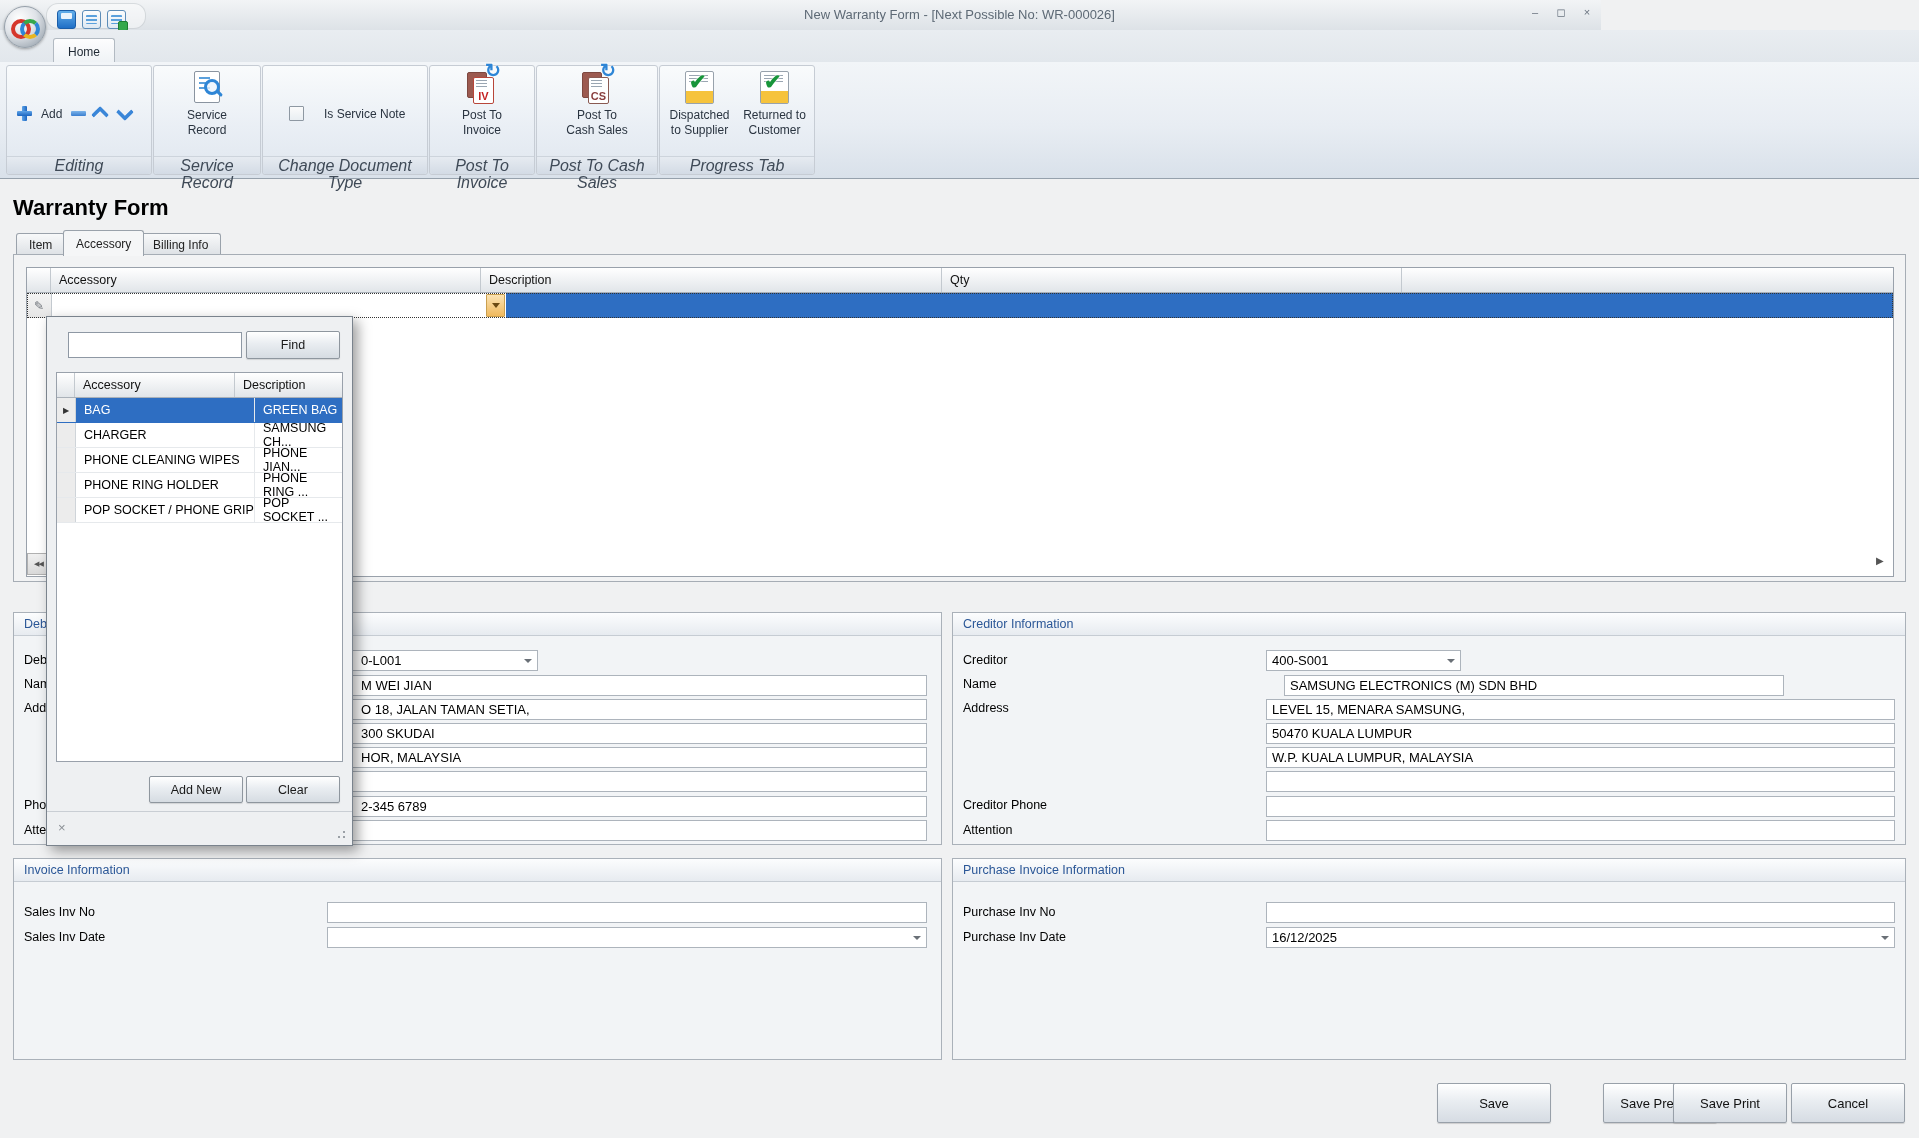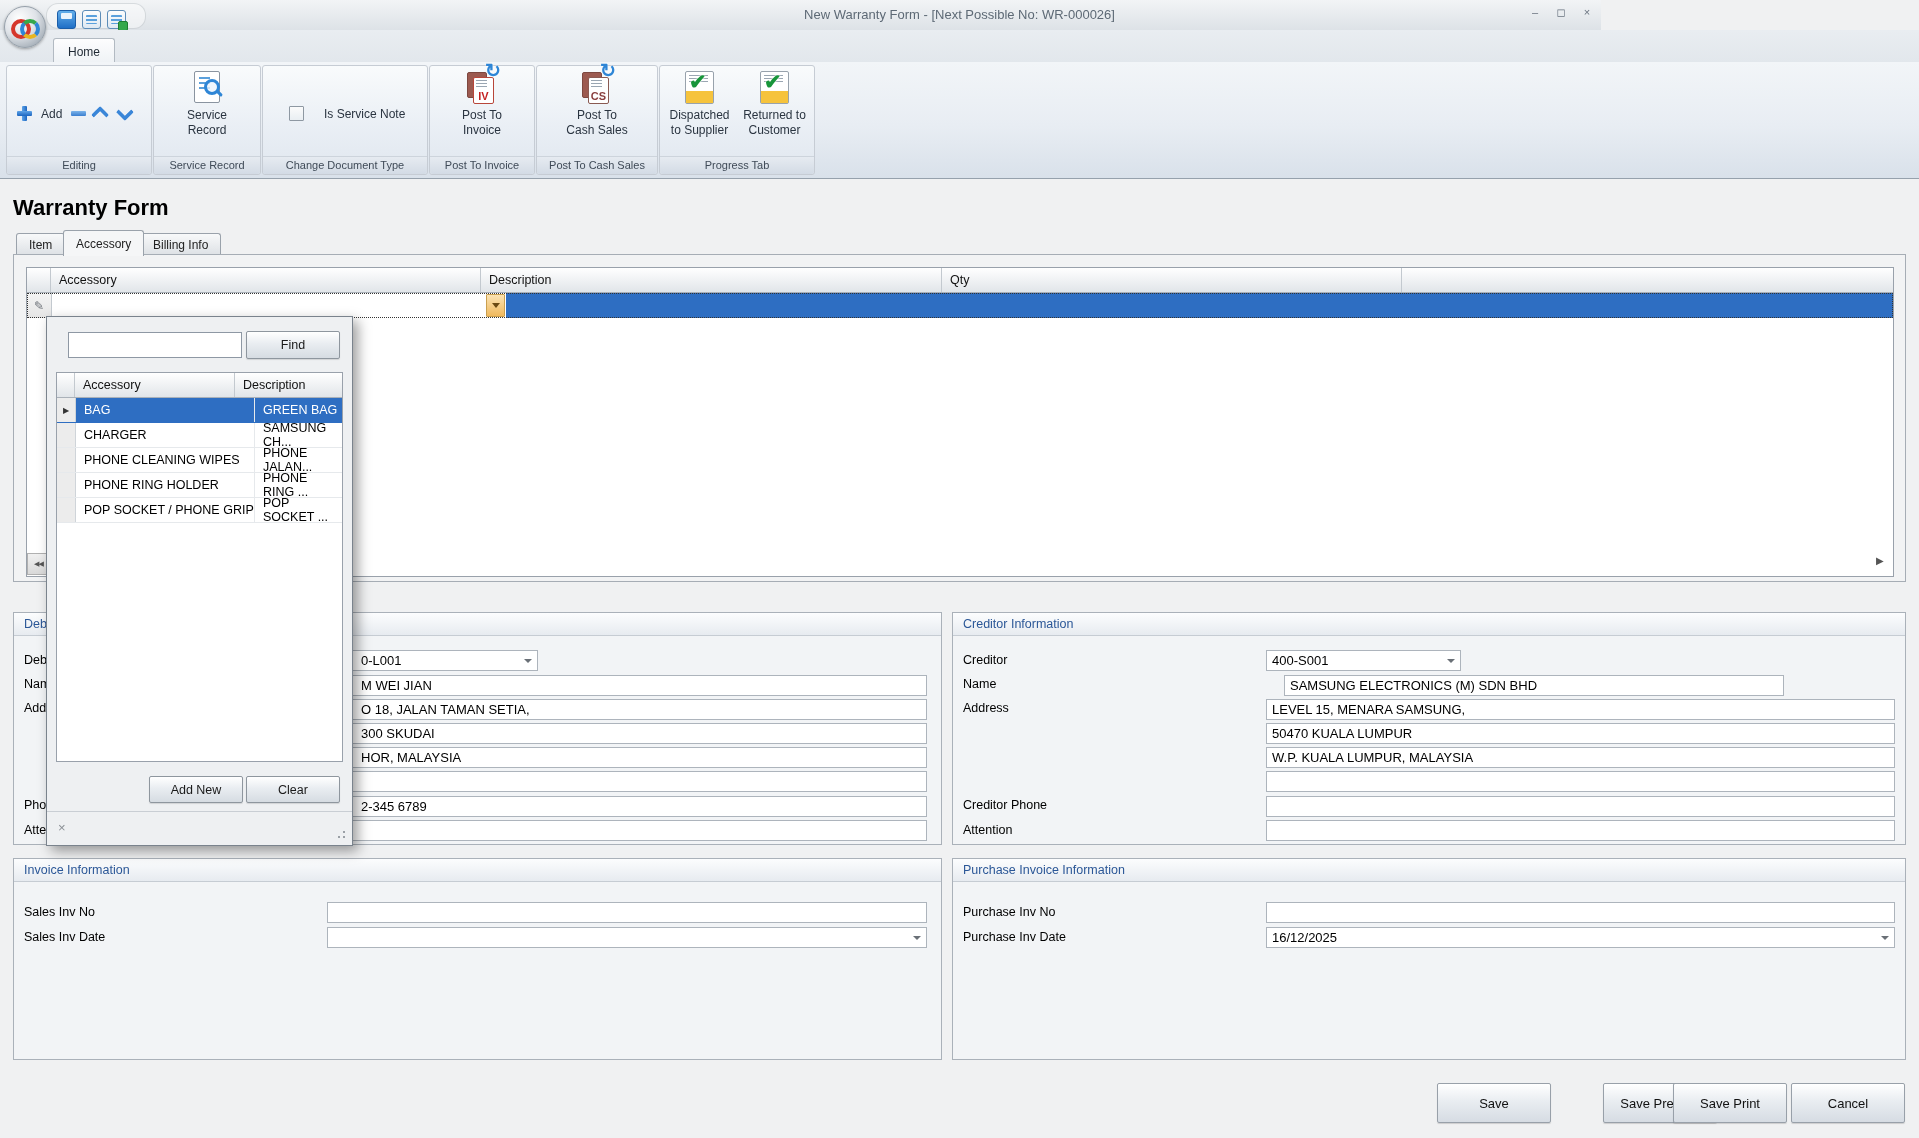--- a/index.html
+++ b/index.html
@@ -38,21 +38,21 @@
   .tabrow{left:0;top:30px;width:1919px;height:32px;background:linear-gradient(#e9edf1,#e2e7ec);}
   .hometab{left:53px;top:38px;width:60px;height:25px;background:linear-gradient(#fdfdfe,#eef2f5);
     border:1px solid #b2bac2;border-bottom:none;border-radius:3px 3px 0 0;
     display:flex;align-items:center;justify-content:center;font-size:12px;color:#1f2933;}
   .ribbon{left:0;top:62px;width:1919px;height:116px;
     background:linear-gradient(#f2f5f8,#e8edf3 55%,#d9e1ea);border-bottom:1px solid #96a1ac;}
   .rgroup{position:absolute;top:3px;height:108px;border:1px solid #c6ccd4;border-radius:3px;
     background:linear-gradient(#f9fbfc,#eaeff5 55%,#e0e7ef);}
   .rgroup-label{position:absolute;left:0;right:0;bottom:0;height:17px;
     background:linear-gradient(#e6ebf1,#d3dbe5);border-top:1px solid #cdd4dc;
-    border-radius:0 0 3px 3px;text-align:center;font-size:11px;line-height:17px;color:#3f4a57;}
+    border-radius:0 0 3px 3px;text-align:center;font-size:16px;line-height:17px;color:#3f4a57;font-style:italic;}
   .stack{position:absolute;left:0;right:0;top:4px;display:flex;flex-direction:column;
     align-items:center;gap:1px;font-size:12px;line-height:14px;color:#2a3440;cursor:default;}
   .stack .ic{height:34px;display:flex;align-items:center;justify-content:center;margin-bottom:3px;}
   
   .edrow{position:absolute;left:10px;top:40px;display:flex;align-items:center;gap:9px;
     font-size:12px;color:#2a3440;}
   .icplus{position:relative;width:15px;height:15px;}
   .icplus::before{content:"";position:absolute;left:5px;top:0;width:5px;height:15px;
     background:linear-gradient(90deg,#5fa4e8,#1d66c0);border-radius:1px;}
   .icplus::after{content:"";position:absolute;top:5px;left:0;width:15px;height:5px;
@@ -395,21 +395,21 @@
       <div class="pc2">GREEN BAG</div>
     </div>
     <div class="prow">
       <div class="pind"></div>
       <div class="pc1">CHARGER</div>
       <div class="pc2">SAMSUNG CH...</div>
     </div>
     <div class="prow">
       <div class="pind"></div>
       <div class="pc1">PHONE CLEANING WIPES</div>
-      <div class="pc2">PHONE JALAN...</div>
+      <div class="pc2">PHONE JIAN...</div>
     </div>
     <div class="prow">
       <div class="pind"></div>
       <div class="pc1">PHONE RING HOLDER</div>
       <div class="pc2">PHONE RING ...</div>
     </div>
     <div class="prow">
       <div class="pind"></div>
       <div class="pc1">POP SOCKET / PHONE GRIP</div>
       <div class="pc2">POP SOCKET ...</div>

